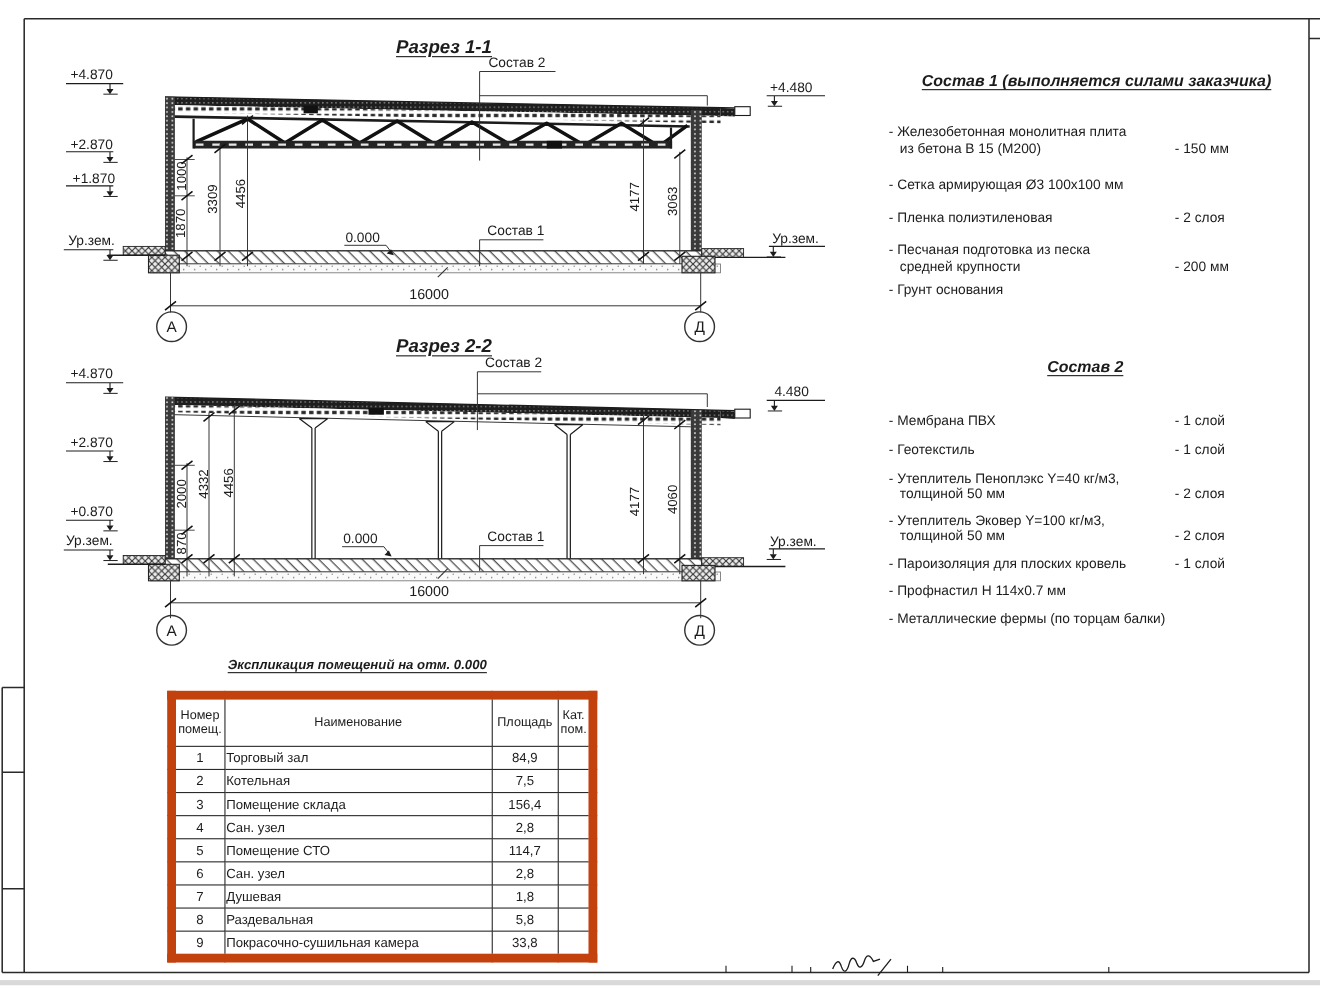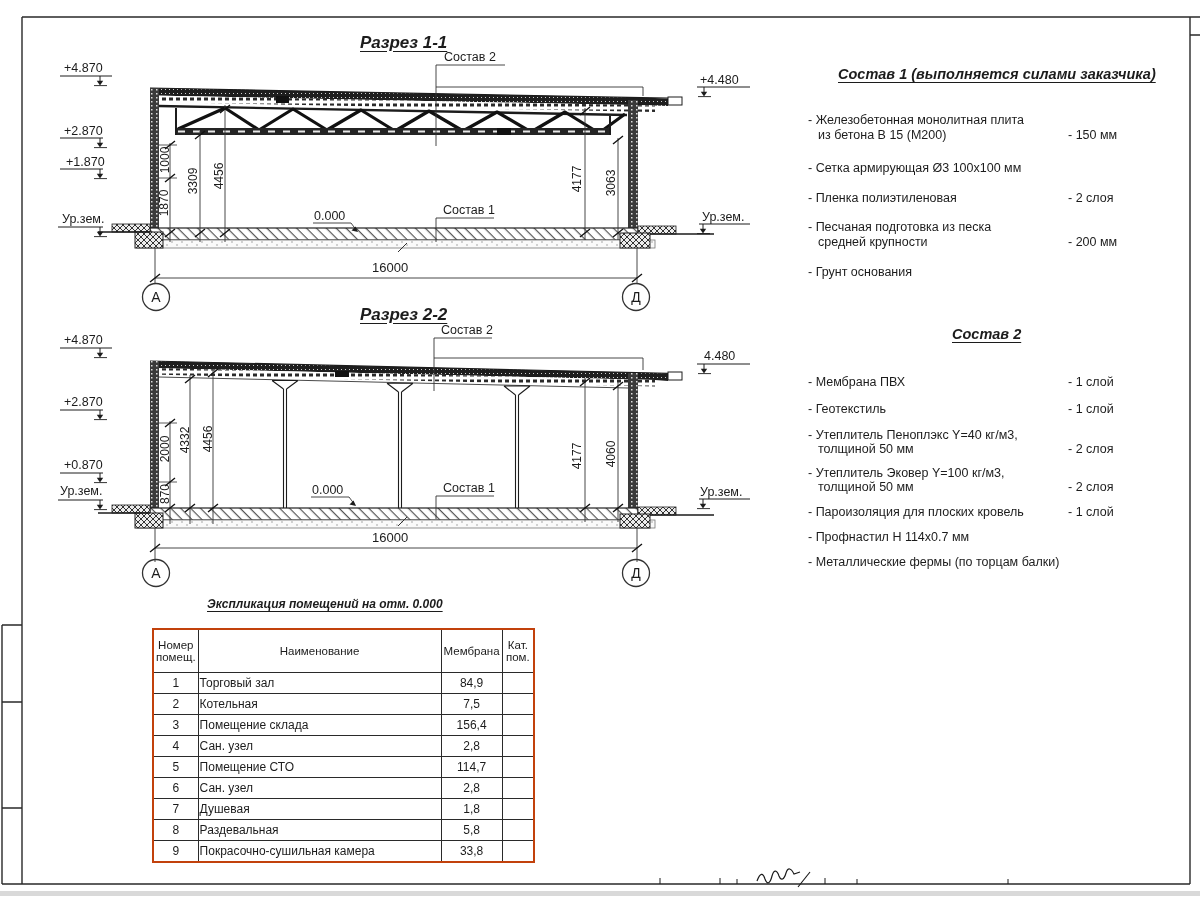--- a/index.html
+++ b/index.html
@@ -11,21 +11,21 @@
   .sec-title{position:absolute;font-style:italic;font-weight:bold;font-size:17px;
              text-decoration:underline;text-underline-offset:3px;white-space:nowrap;}
   .tbl-title{position:absolute;font-style:italic;font-weight:bold;font-size:12px;
              text-decoration:underline;text-underline-offset:3px;white-space:nowrap;}
   .comp-title{position:absolute;font-style:italic;font-weight:bold;font-size:14.5px;
              text-decoration:underline;text-underline-offset:3px;white-space:nowrap;}
   .comp-item{position:absolute;font-size:12.5px;white-space:nowrap;}
   .axis{position:absolute;font-size:14px;transform:translate(-50%,-50%);}
   .dim-span{position:absolute;font-size:13px;white-space:nowrap;}
   table.rooms{position:absolute;left:152px;top:628px;border-collapse:collapse;table-layout:fixed;
-              border:2px solid #c2410c;}
+              border:8px solid #c2410c;}
   table.rooms th,table.rooms td{border:1px solid #2a2a2a;font-weight:normal;padding:0 2px;
               font-family:"Liberation Sans",sans-serif;color:#1c1c1c;overflow:hidden;}
   table.rooms th{font-size:11.5px;height:42px;text-align:center;}
   table.rooms td{font-size:12px;height:20px;text-align:center;}
   table.rooms td.nm{text-align:left;padding-left:1px;}
   .scan-edge{position:absolute;left:0;top:891px;width:1200px;height:9px;background:#d9d9d9;}
 </style>
 </head>
 <body>
 
@@ -222,21 +222,21 @@
 <span class="comp-title" style="left:838px;top:66px">Состав 1 (выполняется силами заказчика)</span>
 <span class="comp-item" style="left:808px;top:113px">- Железобетонная  монолитная плита</span>
 <span class="comp-item" style="left:818px;top:128px">из бетона В 15 (М200)</span>
 <span class="comp-item" style="left:1068px;top:128px">- 150 мм</span>
 <span class="comp-item" style="left:808px;top:161px">- Сетка армирующая Ø3 100х100 мм</span>
 <span class="comp-item" style="left:808px;top:191px">- Пленка полиэтиленовая</span>
 <span class="comp-item" style="left:1068px;top:191px">-  2 слоя</span>
 <span class="comp-item" style="left:808px;top:220px">- Песчаная подготовка из песка</span>
 <span class="comp-item" style="left:818px;top:235px">средней крупности</span>
 <span class="comp-item" style="left:1068px;top:235px">- 200 мм</span>
-<span class="comp-item" style="left:808px;top:265px">- Грунт основания</span>
+<span class="comp-item" style="left:808px;top:256px">- Грунт основания</span>
 
 <span class="comp-title" style="left:952px;top:326px">Состав 2</span>
 <span class="comp-item" style="left:808px;top:375px">- Мембрана ПВХ</span>
 <span class="comp-item" style="left:1068px;top:375px">- 1 слой</span>
 <span class="comp-item" style="left:808px;top:402px">- Геотекстиль</span>
 <span class="comp-item" style="left:1068px;top:402px">- 1 слой</span>
 <span class="comp-item" style="left:808px;top:428px">- Утеплитель Пеноплэкс Y=40 кг/м3,</span>
 <span class="comp-item" style="left:818px;top:442px">толщиной 50 мм</span>
 <span class="comp-item" style="left:1068px;top:442px">- 2 слоя</span>
 <span class="comp-item" style="left:808px;top:466px">- Утеплитель Эковер Y=100 кг/м3,</span>
@@ -252,21 +252,21 @@
   <colgroup>
         <col style="width:45px">
         <col style="width:243px">
         <col style="width:60px">
         <col style="width:32px">
       </colgroup>
   <tbody>
         <tr>
     <th><span>Номер</span><br><span>помещ.</span></th>
     <th>Наименование</th>
-    <th>Мембрана</th>
+    <th>Площадь</th>
     <th><span>Кат.</span><br><span>пом.</span></th>
   </tr>
   <tr>
           <td>1</td>
           <td class="nm">Торговый зал</td>
           <td>84,9</td>
           <td></td>
         </tr>
   <tr>
           <td>2</td>

